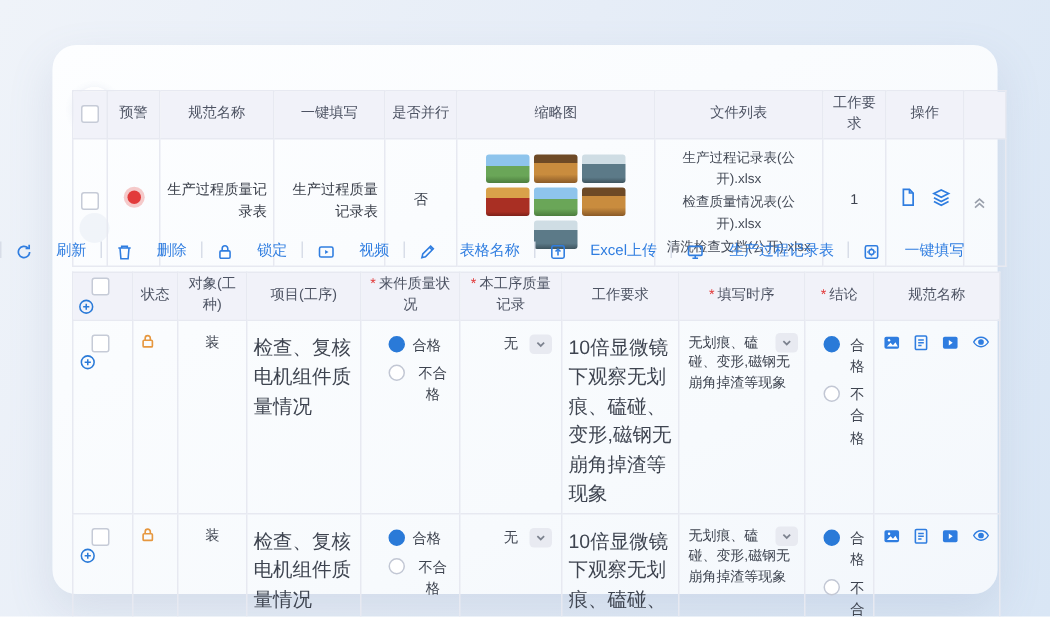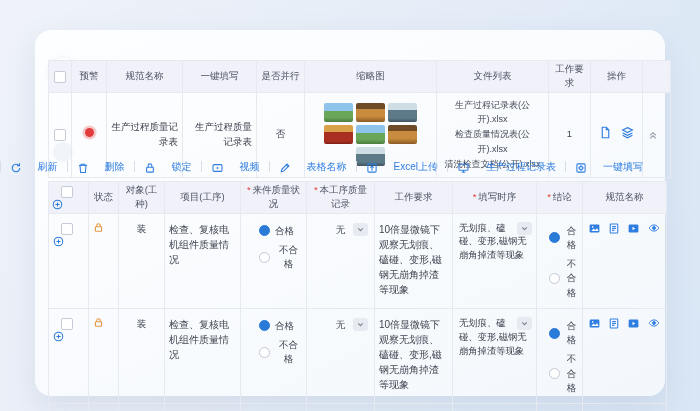--- a/index.html
+++ b/index.html
@@ -46,23 +46,23 @@
 
   .toolbar{position:absolute;right:13px;top:126px;height:21px;display:flex;align-items:center;color:#2f7de0}
   .tb-btn{display:inline-flex;align-items:flex-end;gap:16px;padding:0 9px;font-size:10px;cursor:pointer;white-space:nowrap}
   .tb-sep{width:1px;height:11px;background:#d8dde8}
 
   .bottom-table{position:absolute;left:13px;top:151px}
   .bottom-table tbody td{height:44px;vertical-align:top;padding:8px 4px 3px}
   .sel-cell{white-space:nowrap}
   .plus-ic{color:#2a7ad8;vertical-align:middle;margin-left:4px}
   .lock-ic{color:#e6973f}
-  .txt-left{text-align:left;padding-left:6px;font-size:10px}
-
-  .radio{display:flex;align-items:center;gap:5px;margin:2px 0 5px 14px;font-size:9.5px;cursor:pointer}
+  .txt-left{text-align:left;padding-left:6px;font-size:13px}
+
+  .radio{display:flex;gap:5px;margin:2px 0 5px 14px;font-size:9.5px;cursor:pointer}
   .rdot{width:9px;height:9px;border-radius:50%;border:1px solid #c2c7d4;background:#fff;flex:0 0 auto}
   .radio.on .rdot{background:#2a7ad8;border-color:#2a7ad8}
   .radio-sm{margin-left:8px}
 
   .dd{position:relative;height:16px;line-height:16px}
   .dd .dd-val{display:inline-block;font-size:9.5px}
   .ddbox{display:inline-flex;align-items:center;justify-content:center;width:15px;height:13px;
     background:#e8eaf1;border-radius:3px;color:#7c828e}
   .dd .ddbox{position:absolute;right:2px;top:1px}
   .result-wrap{text-align:left;padding-left:2px;font-size:9.3px}

